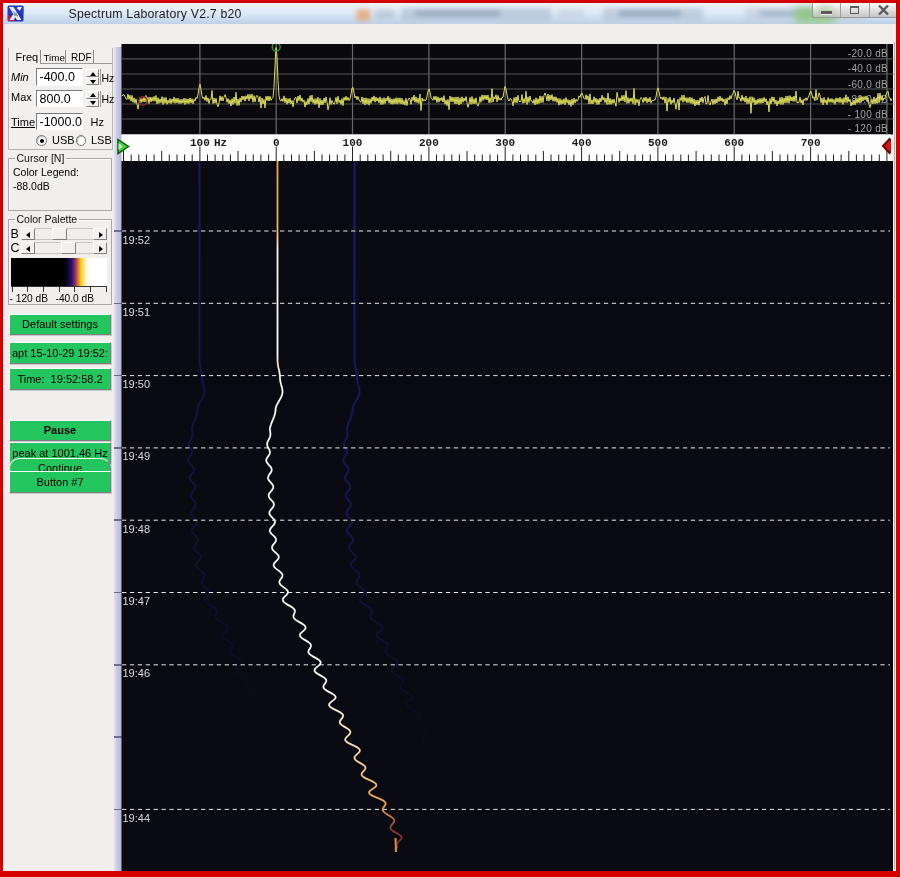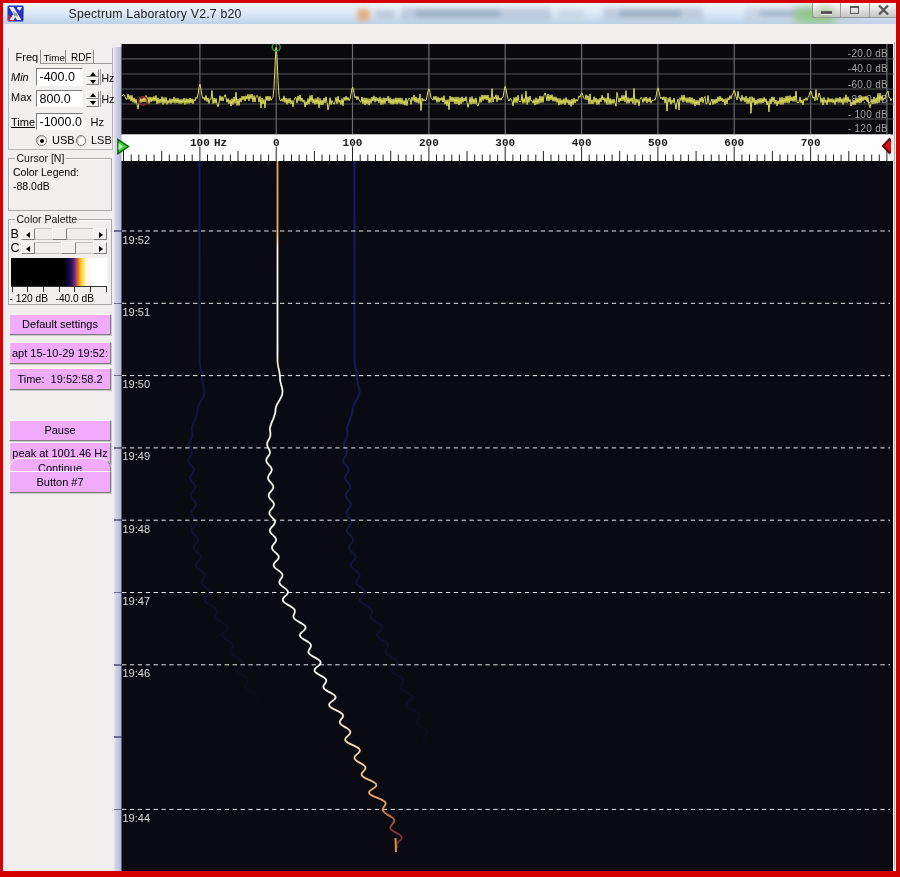--- a/index.html
+++ b/index.html
@@ -14,21 +14,21 @@
 .wb:last-child{border-right:none;}
 
 #menu{position:absolute;left:0;top:21.5px;width:893px;height:22.5px;background:#f2f1ef;font-size:11px;color:#111;}
 #menu span{position:absolute;top:4.5px;}
 #mcirc{position:absolute;left:367px;top:2.5px;width:16px;height:16px;border-radius:50%;background:#8e8e8e;}
 
 #panel{position:absolute;left:0;top:44px;width:113px;height:824.5px;overflow:visible;background:#f0efed;font-size:11px;color:#111;}
 #lav{position:absolute;left:111px;top:44px;width:8px;height:824.5px;overflow:hidden;background:linear-gradient(90deg,#e2e2f2 0%,#cfcfe8 30%,#b2b2d8 100%);}
 .inp{position:absolute;background:#fff;border-top:1.6px solid #7b7b7b;border-left:1.6px solid #7b7b7b;border-bottom:1.2px solid #fff;border-right:1.2px solid #fff;font-size:12.5px;padding-left:3px;padding-top:1px;color:#000;}
 .lbl{position:absolute;color:#000;}
-.btn{position:absolute;left:6.5px;width:102px;height:21.5px;background:#f0abfc;border-top:1.4px solid #fcfcfc;border-left:1.4px solid #fcfcfc;border-bottom:1.4px solid #7e7e7e;border-right:1.4px solid #7e7e7e;box-shadow:1px 1px 0 #c9c9c9;font-size:11px;text-align:center;padding-top:3.6px;color:#000;white-space:nowrap;}
+.btn{position:absolute;left:6.5px;width:102px;height:21.5px;background:#22c55e;border-top:1.4px solid #fcfcfc;border-left:1.4px solid #fcfcfc;border-bottom:1.4px solid #7e7e7e;border-right:1.4px solid #7e7e7e;box-shadow:1px 1px 0 #c9c9c9;font-size:11px;text-align:center;padding-top:3.6px;color:#000;white-space:nowrap;}
 .gbox{position:absolute;left:5.5px;width:104px;border:1px solid #a8a8a8;box-shadow:inset 1px 1px 0 #fdfdfd;}
 .glab{position:absolute;background:#f0efed;padding:0 2px;font-size:10.5px;}
 .sbtn{position:absolute;background:#f1f0ee;border-top:1.2px solid #fdfdfd;border-left:1.2px solid #fdfdfd;border-bottom:1.2px solid #808080;border-right:1.2px solid #808080;}
 .tri{position:absolute;width:0;height:0;}
 
 #spec,#ruler,#wf{position:absolute;}
 .rl{font:bold 11px "Liberation Mono",monospace;fill:#1a1a1a;}
 .dbl{font:10px "Liberation Sans",sans-serif;fill:#a2a2a2;letter-spacing:0.3px;}
 .tl{font:11px "Liberation Sans",sans-serif;fill:#dcdcdc;}
 </style></head><body>
@@ -147,21 +147,21 @@
       <div style="position:absolute;left:71.8px;top:239.5px;width:1.2px;height:6px;background:#333;"></div>
       <div style="position:absolute;left:87.5px;top:239.5px;width:1.2px;height:6px;background:#333;"></div>
       <div style="position:absolute;left:103px;top:239.5px;width:1.2px;height:6px;background:#333;"></div>
   <div class="lbl" style="left:7px;top:246.5px;font-size:10.2px;">- 120 dB</div>
   <div class="lbl" style="left:53px;top:246.5px;font-size:10.2px;">-40.0 dB</div>
 
   <div class="btn" style="top:267px;">Default settings</div>
   <div class="btn" style="top:295.5px;">apt 15-10-29 19:52:</div>
   <div class="btn" style="top:321.5px;">Time:&nbsp; 19:52:58.2</div>
   <div class="btn" style="top:347.5px;margin-top:48px;">peak at 1001.46 Hz</div>
-  <div class="btn" style="top:373px;">Pause</div>
+  <div class="btn" style="top:373px;font-weight:bold;">Pause</div>
   <div class="btn" style="top:411px;border-radius:10px;">Continue</div>
   <div class="btn" style="top:424.5px;">Button #7</div>
  </div>
  <div id="lav">
       <div style="position:absolute;left:0px;top:183.7px;width:8px;height:1.6px;background:#6a6a92;"></div>
       <div style="position:absolute;left:0px;top:256.0px;width:8px;height:1.6px;background:#6a6a92;"></div>
       <div style="position:absolute;left:0px;top:328.3px;width:8px;height:1.6px;background:#6a6a92;"></div>
       <div style="position:absolute;left:0px;top:400.6px;width:8px;height:1.6px;background:#6a6a92;"></div>
       <div style="position:absolute;left:0px;top:472.9px;width:8px;height:1.6px;background:#6a6a92;"></div>
       <div style="position:absolute;left:0px;top:545.2px;width:8px;height:1.6px;background:#6a6a92;"></div>

